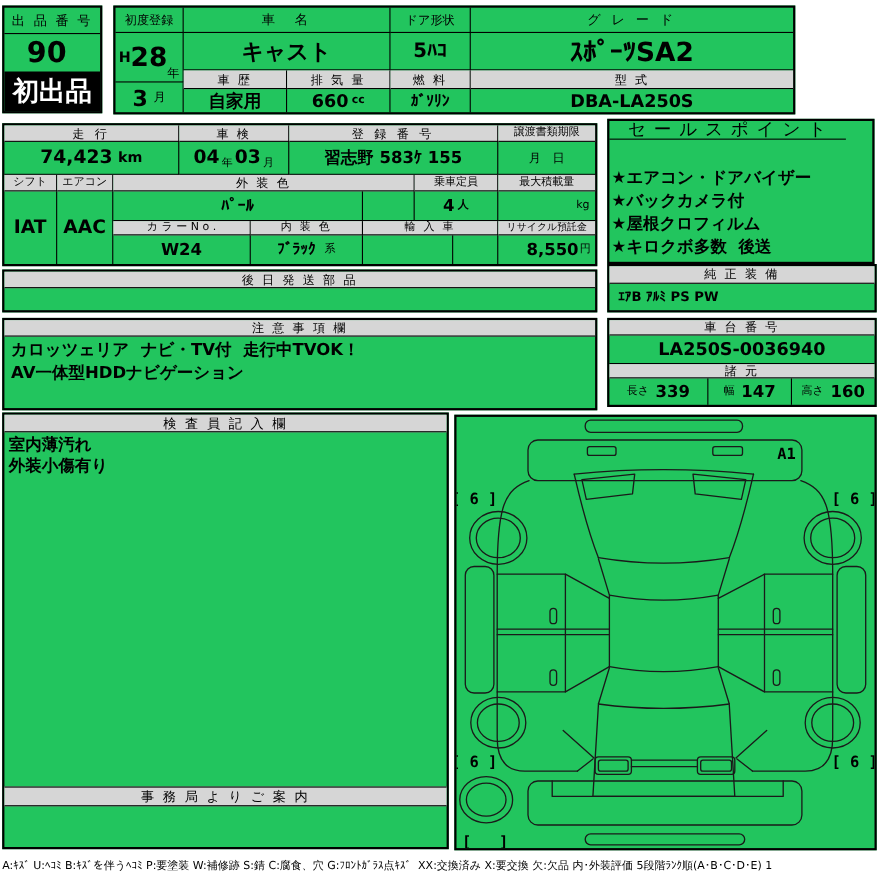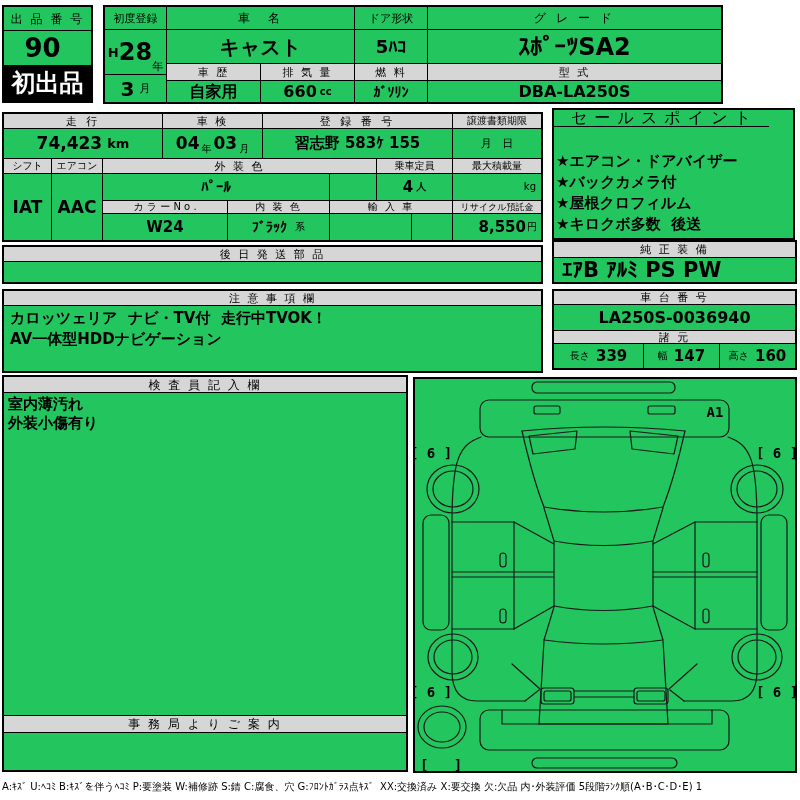--- a/index.html
+++ b/index.html
@@ -113,21 +113,21 @@
     <div class="cell left b" style="left:2px;top:83px;width:235px;height:20px;font-size:15px">★屋根クロフィルム</div>
     <div class="cell left b" style="left:2px;top:104px;width:235px;height:20px;font-size:15px">★キロクボ多数  後送</div>
   </div>
 
   <div class="box" style="left:2px;top:245px;width:541px;height:39px">
     <div class="cell hd bb ls2" style="left:0;top:0;width:537px;height:15px;font-size:11px">後 日 発 送 部 品</div>
   </div>
 
   <div class="box" style="left:552px;top:240px;width:245px;height:44px">
     <div class="cell hd bb ls2" style="left:0;top:0;width:241px;height:16px;font-size:11px">純 正 装 備</div>
-    <div class="cell left b" style="left:0;top:16px;width:241px;height:24px;padding-left:8px;font-size:21px">ｴｱB ｱﾙﾐ PS PW</div>
+    <div class="cell left b" style="left:0;top:16px;width:241px;height:24px;padding-left:8px;font-size:12px">ｴｱB ｱﾙﾐ PS PW</div>
   </div>
 
   <div class="box" style="left:2px;top:289px;width:541px;height:84px">
     <div class="cell hd bb ls2" style="left:0;top:0;width:537px;height:15px;font-size:11px">注 意 事 項 欄</div>
     <div class="cell left b" style="left:0;top:17px;width:537px;height:20px;padding-left:6px;font-size:15px">カロッツェリア  ナビ・TV付  走行中TVOK！</div>
     <div class="cell left b" style="left:0;top:38px;width:537px;height:20px;padding-left:6px;font-size:15px">AV一体型HDDナビゲーション</div>
   </div>
 
   <div class="box" style="left:552px;top:289px;width:245px;height:81px">
     <div class="cell hd bb ls2" style="left:0;top:0;width:241px;height:14px;font-size:11px">車 台 番 号</div>

